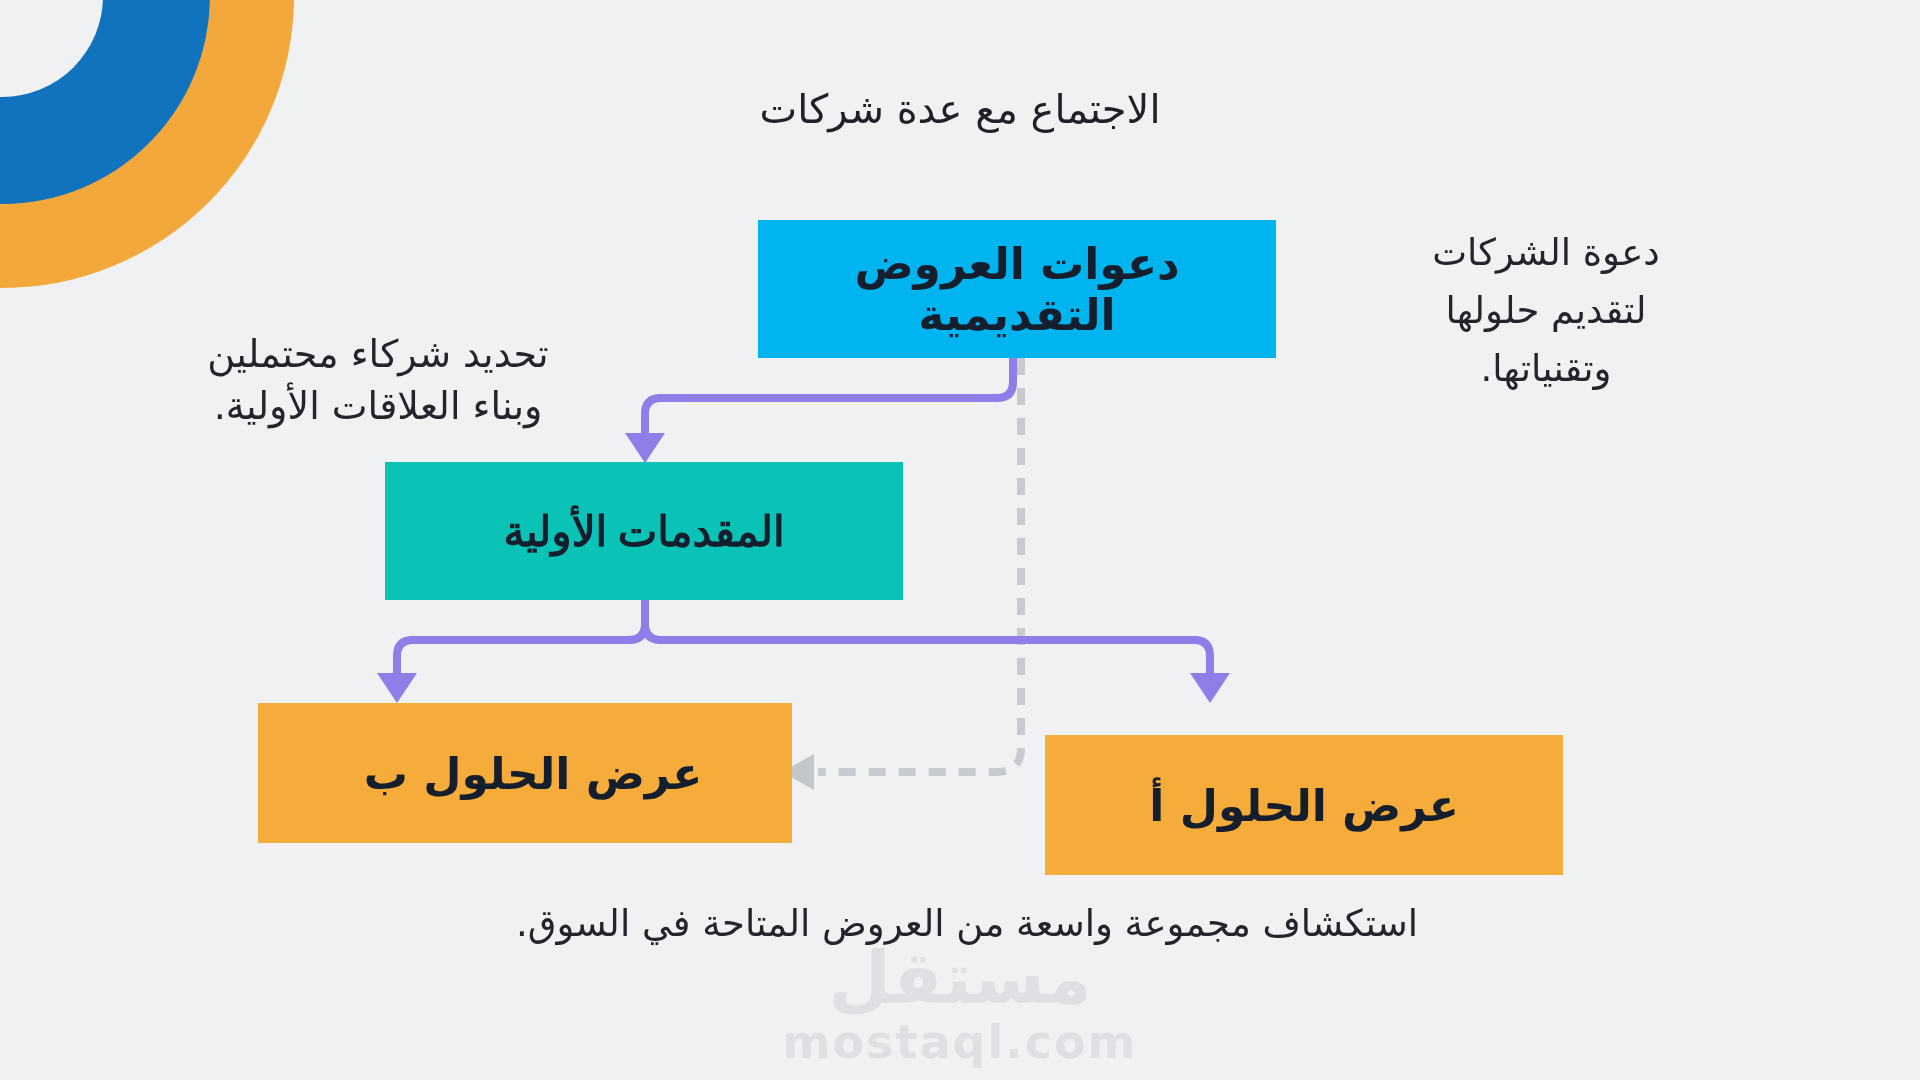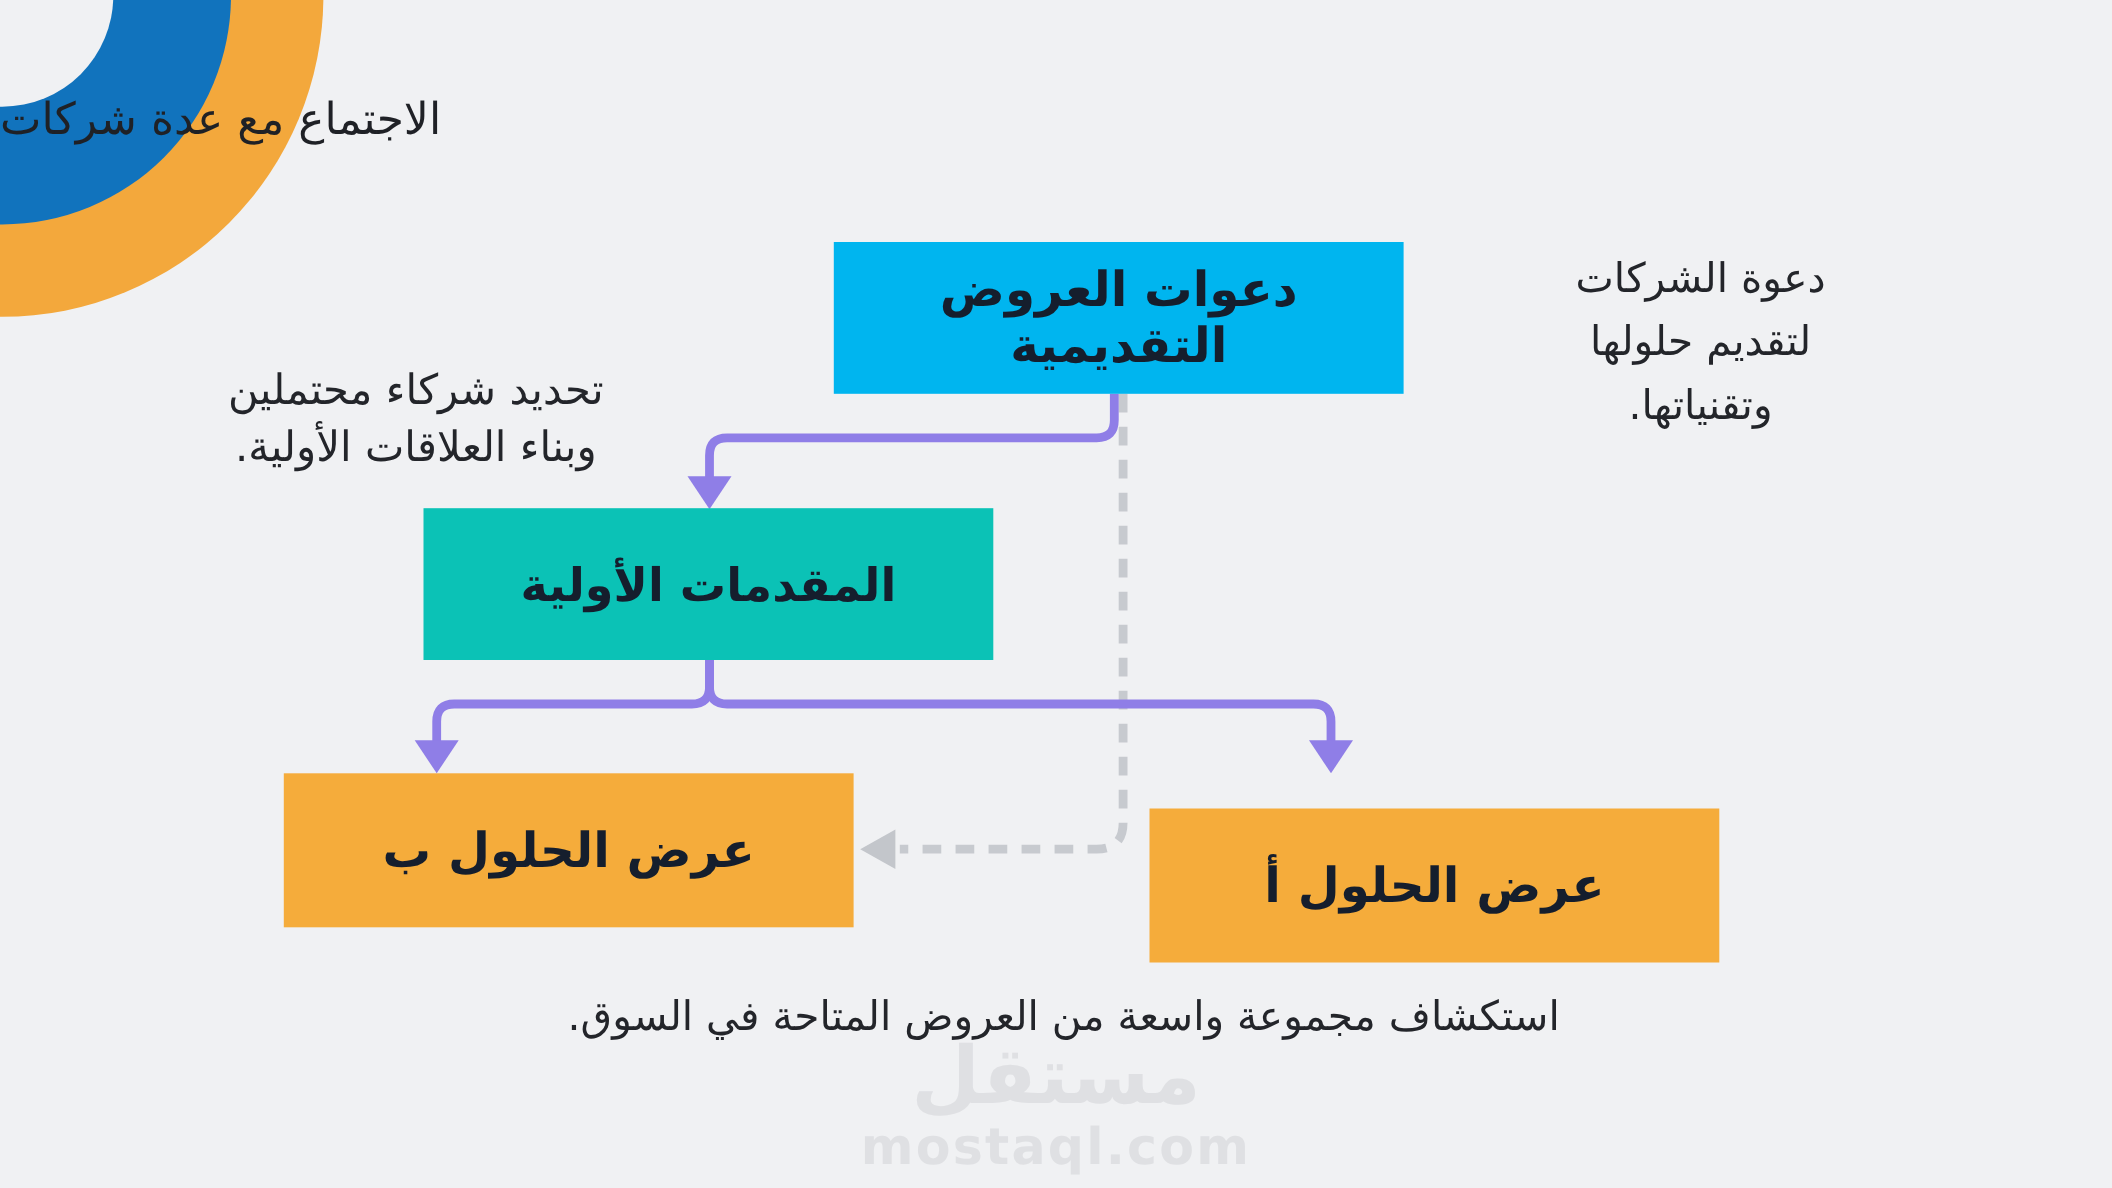--- a/index.html
+++ b/index.html
@@ -11,35 +11,35 @@
     position:relative;
     width:1920px;height:1080px;
     overflow:hidden;
     background:#F0F1F3;
   }
   
   .corner-svg{position:absolute;left:0;top:0;pointer-events:none;}
   
   .title{
     position:absolute;top:86px;left:0;width:1920px;
-    text-align:left;
+    text-align:center;
     font-size:40px;font-weight:400;color:#1f2126;
     direction:rtl;
   }
   
   .node{
     position:absolute;
     display:flex;align-items:center;justify-content:center;
     direction:rtl;
     font-weight:700;color:#151e2d;
     text-align:center;
   }
   .node-invitations{left:758px;top:220px;width:518px;height:138px;font-size:44px;}
   .node-introductions{left:385px;top:462px;width:518px;height:138px;font-size:42px;}
-  .node-solutions-b{left:258px;top:703px;width:518px;height:140px;font-size:44px;}
+  .node-solutions-b{left:258px;top:703px;width:518px;height:140px;font-size:44px;padding-left:16px;}
   .node-solutions-a{left:1045px;top:703px;width:518px;height:140px;font-size:44px;margin-top:32px;}
   
   .note{
     position:absolute;direction:rtl;color:#23252a;
     text-align:center;font-weight:400;
   }
   .note-right{left:1378px;top:224px;width:336px;font-size:37px;line-height:58px;}
   .note-left{left:160px;top:328px;width:436px;font-size:38px;line-height:52px;}
   .note-bottom{left:0;top:898px;width:1870px;font-size:37px;line-height:52px;padding-left:32px;}
   
@@ -75,21 +75,21 @@
 
     <path d="M645,600 L645,624 Q645,640 629,640 L413,640 Q397,640 397,656 L397,676" fill="none" stroke="#8F7EE7" stroke-width="8"></path>
     <polygon points="377,673 417,673 397,703" fill="#8F7EE7"></polygon>
 
     <path d="M645,600 L645,624 Q645,640 661,640 L1194,640 Q1210,640 1210,656 L1210,676" fill="none" stroke="#8F7EE7" stroke-width="8"></path>
     <polygon points="1190,673 1230,673 1210,703" fill="#8F7EE7"></polygon>
   </svg>
 
   <div class="node node-invitations" style="background:#00B5EF;" title="دعوات العروض التقديمية">دعوات العروض التقديمية</div>
 
-  <div class="node node-introductions" style="background:#0BC2B6;" title="المقدمات الأولية">المقدمات الأولية</div>
+  <div class="node node-introductions" style="background:#0BC2B6;font-family:Liberation Serif, serif;" title="المقدمات الأولية">المقدمات الأولية</div>
 
   <div class="node node-solutions-b" style="background:#F5AC3B;" title="عرض الحلول ب">عرض الحلول ب</div>
 
   <div class="node node-solutions-a" style="background:#F5AC3B;" title="عرض الحلول أ">عرض الحلول أ</div>
 
   <div class="note note-right">
     <div>دعوة الشركات</div>
     <div>لتقديم حلولها</div>
     <div>وتقنياتها.</div>
   </div>

